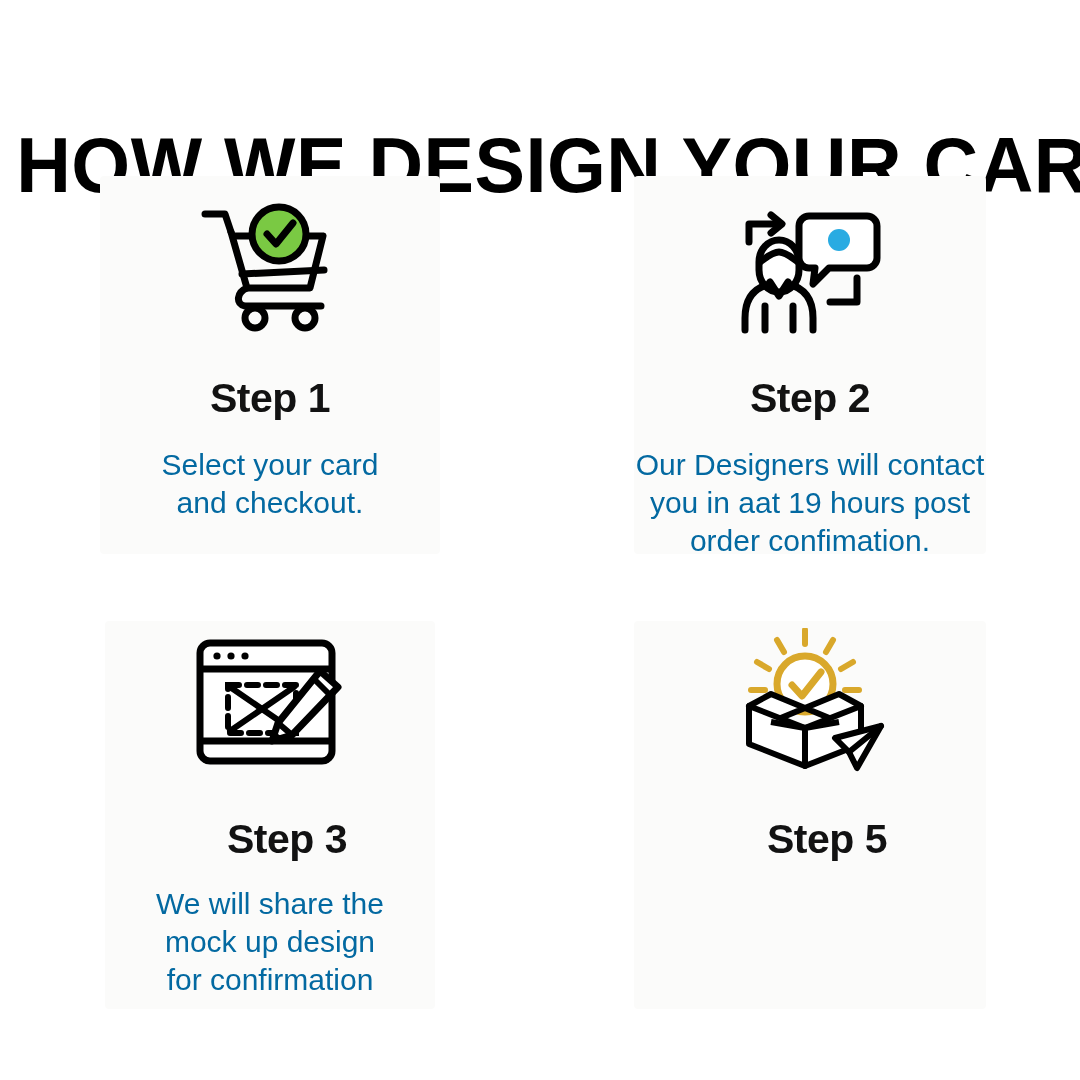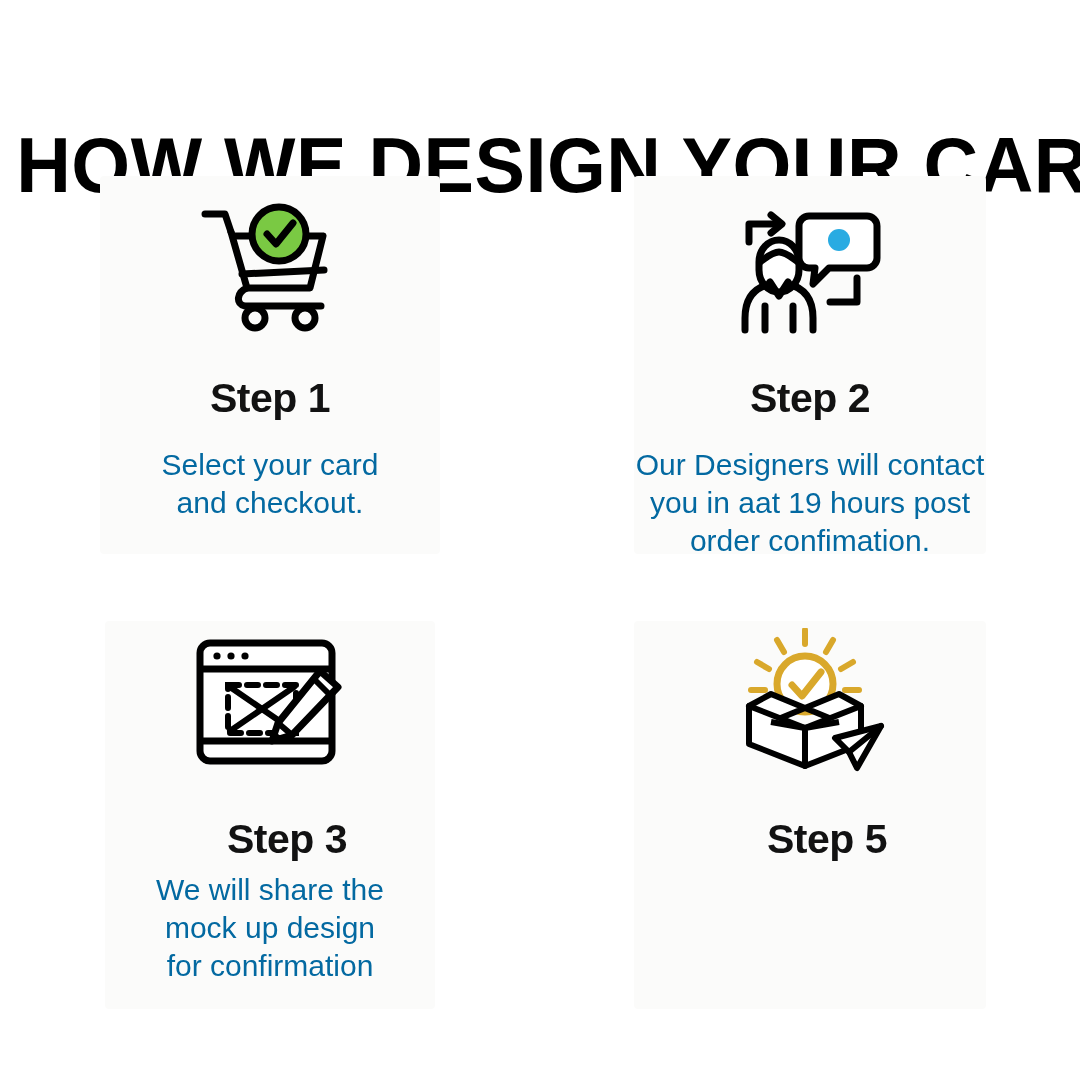--- a/index.html
+++ b/index.html
@@ -114,21 +114,21 @@
     font-weight: normal;
     font-size: 30px;
     line-height: 38px;
     color: #0369a1;
     text-align: center;
     margin-top: 26px;
     max-width: 360px;
     white-space: pre-line;
   }
   .step-card.c3 .step-body,
-  .step-card.c4 .step-body { margin-top: 10px; }
+  .step-card.c4 .step-body { margin-top: 24px; }
 </style>
 </head>
 <body>
 
 <div id="poster">
 
   <h1 class="poster-title">HOW WE DESIGN YOUR CARD</h1>
 
   <div class="steps-grid">
 

